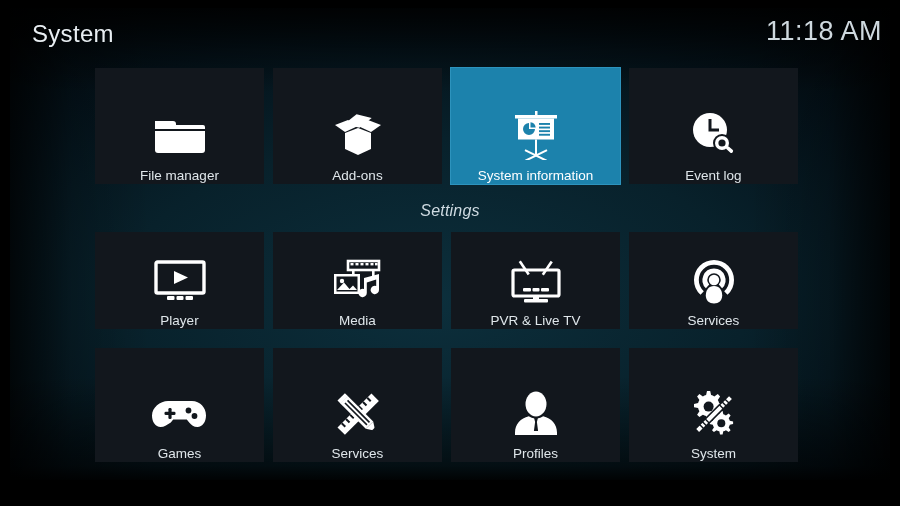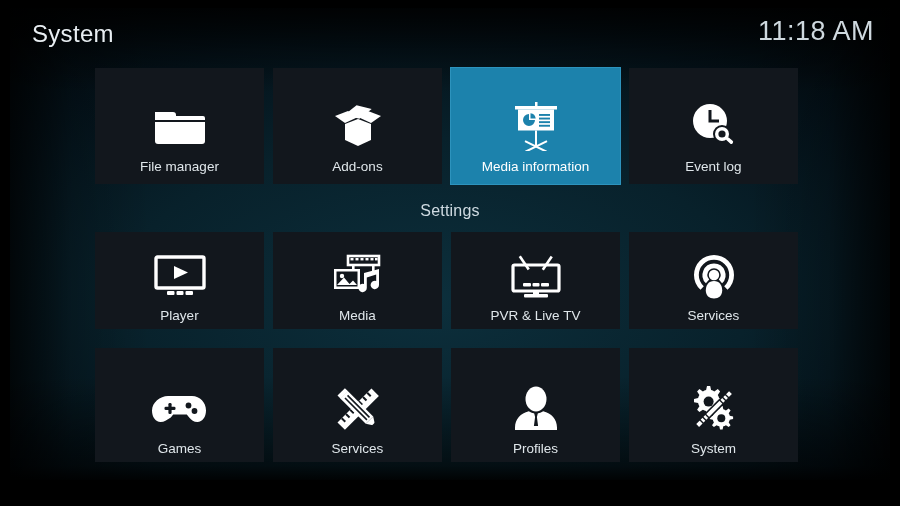--- a/index.html
+++ b/index.html
@@ -58,21 +58,21 @@
     position: absolute;
     left: 22px;
     top: 12px;
     font-size: 24px;
     font-weight: 400;
     color: #e8eef2;
     letter-spacing: 0.3px;
   }
   #clock {
     position: absolute;
-    right: 16px;
+    right: 8px;
     top: 8px;
     font-size: 27px;
     font-weight: 300;
     color: #cfd9df;
     letter-spacing: 0.5px;
   }
 
   
   .row {
     position: absolute;
@@ -85,21 +85,21 @@
   #row-mid    { top: 224px; }
   #row-bottom { top: 340px; }
 
   .tile {
     position: relative;
     width: 169px;
     background: #12171d;
     display: flex;
     flex-direction: column;
     align-items: center;
-    justify-content: center;
+    justify-content: flex-end;
     cursor: pointer;
     user-select: none;
   }
   #row-top .tile    { height: 116px; padding-top: 20px; }
   #row-mid .tile    { height: 97px; padding-top: 14px; }
   #row-bottom .tile { height: 114px; padding-top: 28px; }
 
   .tile.focused {
     background: #1c82ac;
     outline: 1px solid #2d93bd;
@@ -133,20 +133,21 @@
     position: absolute;
     left: 0;
     top: 194px;
     width: 880px;
     text-align: center;
     font-size: 16px;
     font-weight: 400;
     color: #cfdbe2;
     z-index: 4;
     letter-spacing: 0.2px;
+    font-style: italic;
   }
 </style>
 </head>
 <body>
 
 <div id="screen">
   <div id="canvas">
 
     <div id="header">
       <div id="page-title">System</div>
@@ -190,21 +191,21 @@
               <rect x="28" y="13" width="11" height="1.9"></rect>
               <rect x="28" y="16.6" width="11" height="1.9"></rect>
               <rect x="28" y="20.2" width="11" height="1.9"></rect>
               <rect x="28" y="23.8" width="11" height="1.9"></rect>
             </g>
             <rect x="24" y="29.5" width="2" height="16"></rect>
             <rect x="13" y="44.5" width="24" height="2" transform="rotate(-26 25 45)"></rect>
             <rect x="13" y="44.5" width="24" height="2" transform="rotate(26 25 45)"></rect>
           </svg>
         </div>
-        <div class="tile-label">Media information</div>
+        <div class="tile-label">System information</div>
       </div>
 
       <div class="tile">
         <div class="tile-icon">
           <svg width="50" height="48" viewBox="0 0 50 48" aria-hidden="true">
             <circle cx="21" cy="19" r="17"></circle>
             <g stroke="#12171d" stroke-width="3" fill="none" stroke-linecap="butt">
               <path d="M21 8 v11 h9"></path>
             </g>
             <circle cx="33" cy="32" r="9" fill="#12171d"></circle>

